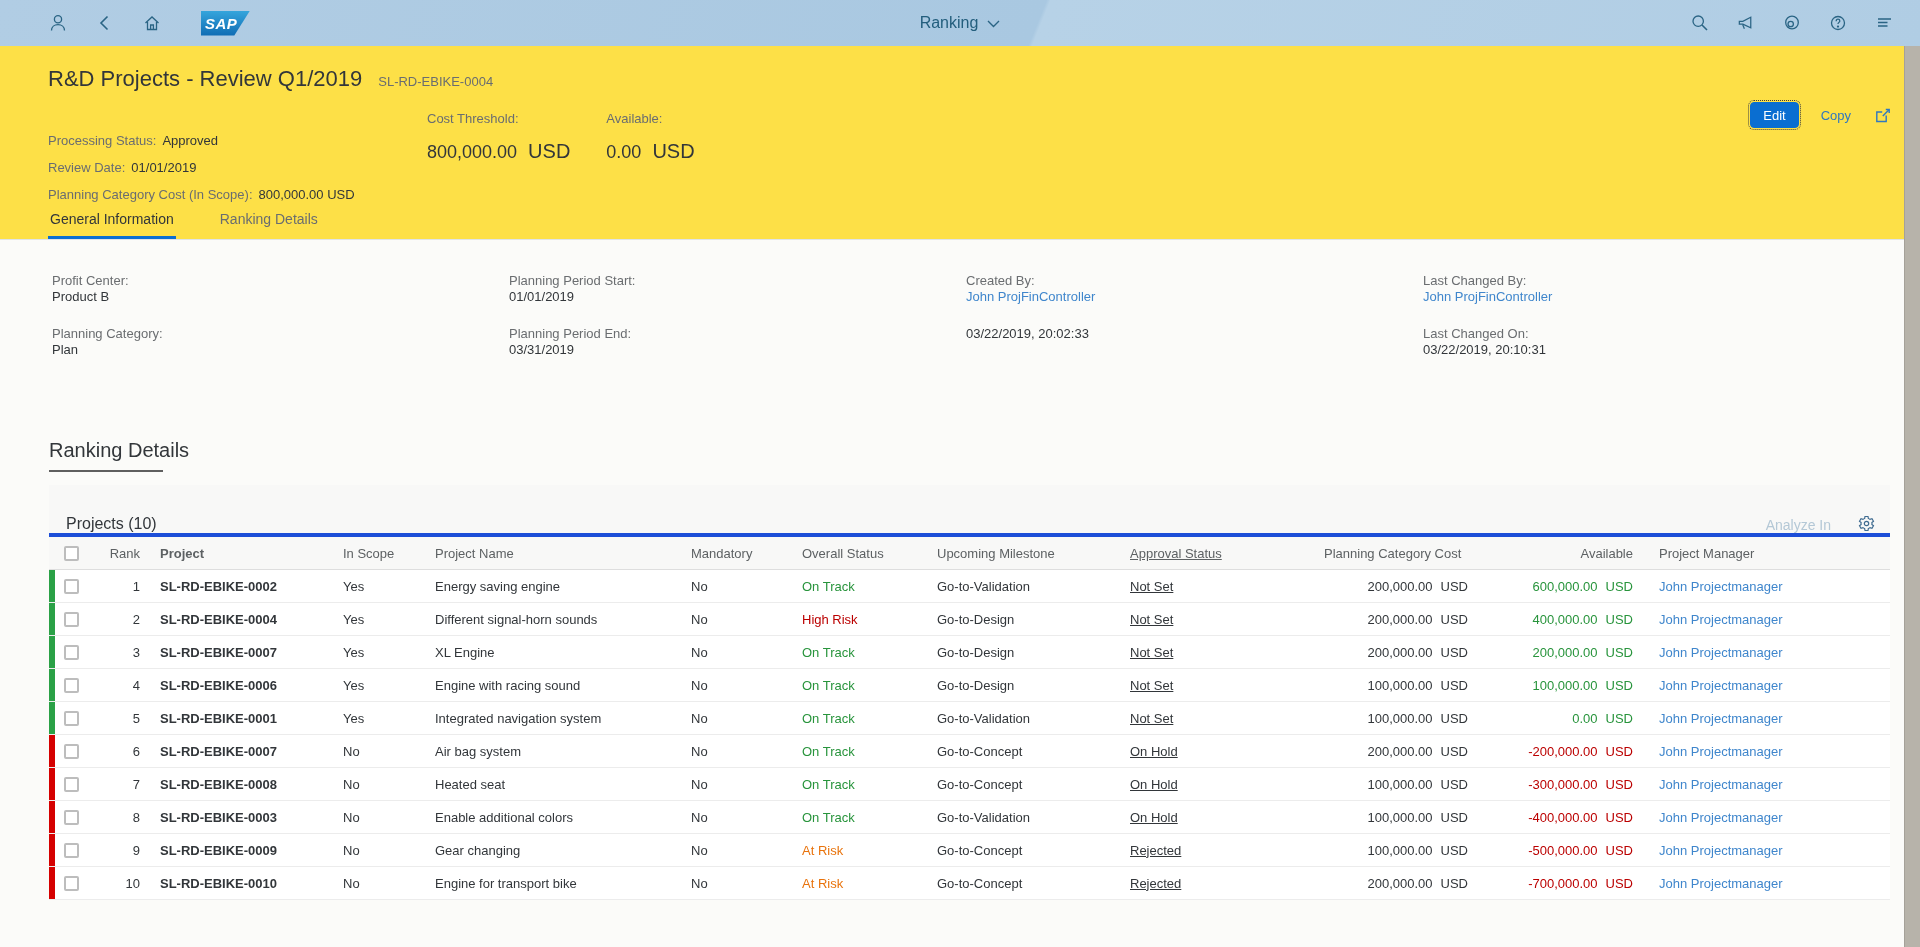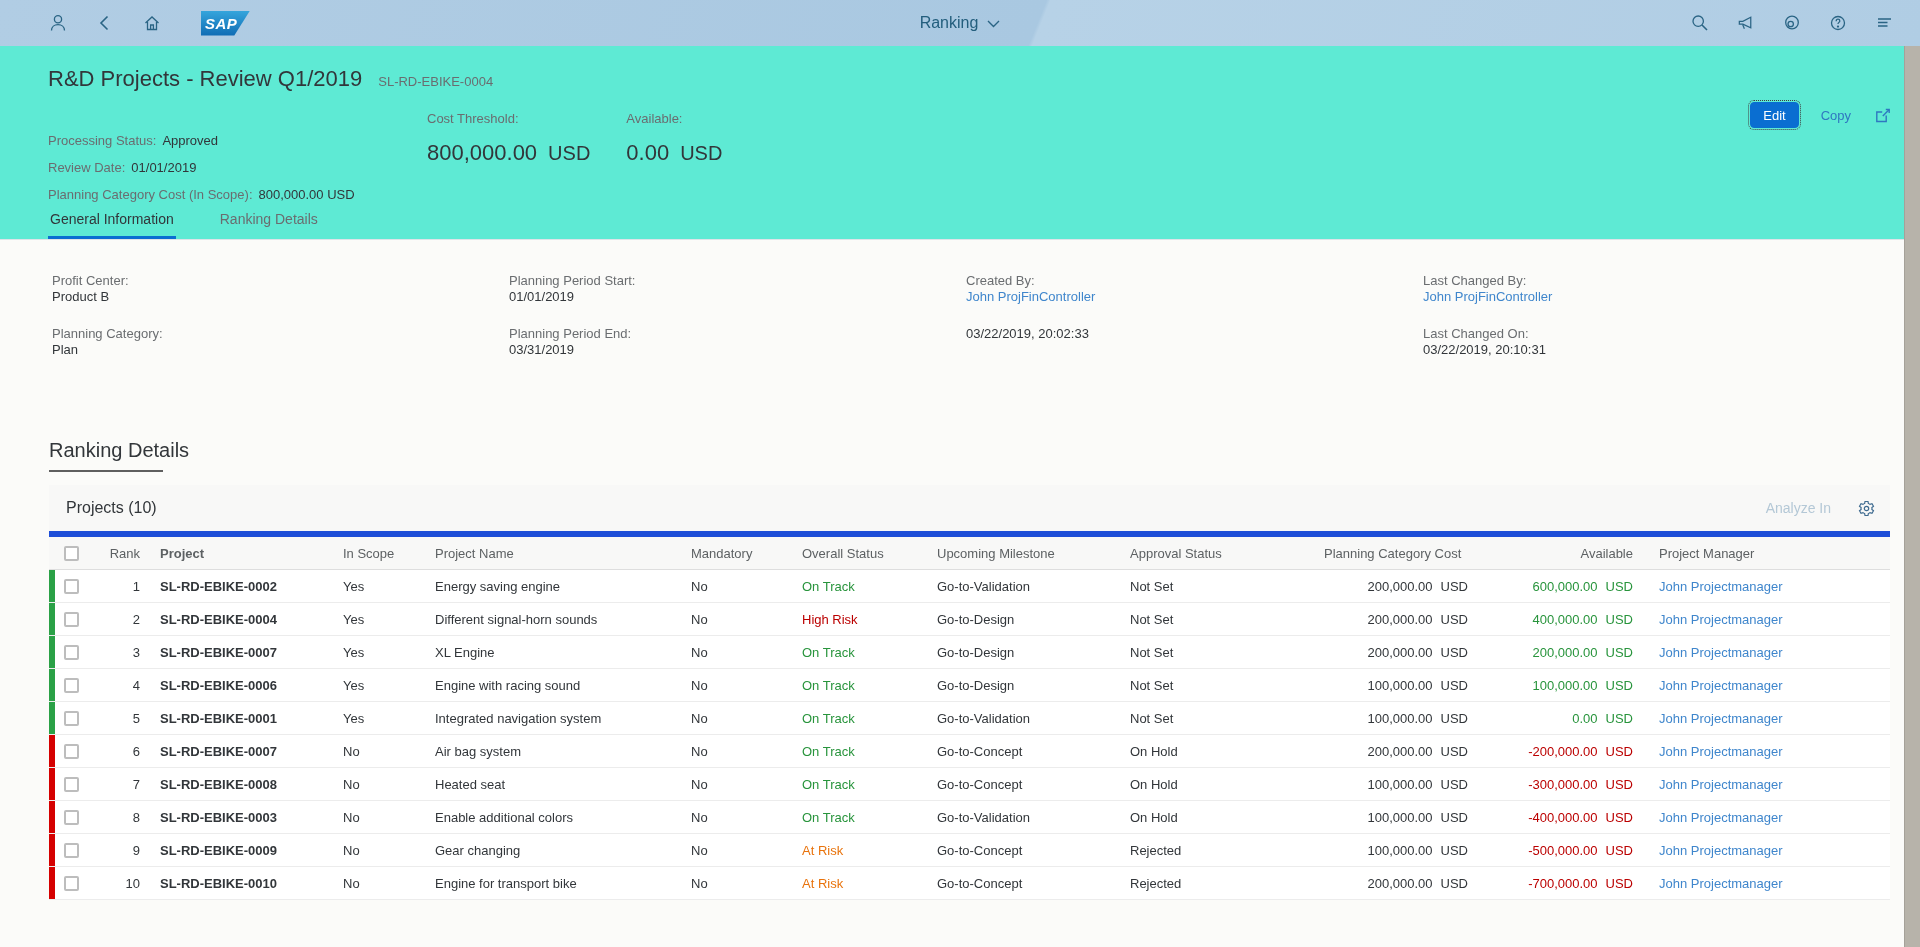--- a/index.html
+++ b/index.html
@@ -35,21 +35,21 @@
     position:absolute; left:0; right:0; top:0; height:46px;
     display:flex; align-items:center; justify-content:center;
     pointer-events:none;
   }
   .shell-title-btn { display:flex; align-items:center; gap:9px; pointer-events:auto; cursor:pointer; }
   .shell-title { font-size:16px; color:#235e7d; }
   .shell-right { margin-left:auto; display:flex; align-items:center; gap:26px; }
   
   .obj-header {
     height: 194px;
-    background: #5eead4;
+    background: #fde047;
     padding: 0 28px 0 48px;
     position: relative;
     border-bottom: 1px solid #dfe4e9;
   }
   .title-row { display:flex; align-items:baseline; padding-top:20px; }
   .page-title { font-size:22px; font-weight:400; color:#32363a; }
   .page-subtitle { font-size:13px; color:#6a6d70; margin-left:16px; }
   .header-actions { position:absolute; right:28px; top:56px; display:flex; align-items:center; gap:22px; }
   .btn-primary {
     height:26px; padding:0 12px;
@@ -61,41 +61,41 @@
   .icon-btn { background:transparent; border:none; cursor:pointer; display:inline-flex; }
   .icon-btn svg { stroke:#2f77c0; fill:none; stroke-width:1.4; }
   .facets { display:flex; margin-top:13px; }
   .facet-status { width:379px;margin-top:22px; }
   .facet-line { line-height:27px; white-space:nowrap; }
   .facet-label { color:#6a6d70; margin-right:6px; }
   .facet-value { color:#32363a; }
   .kpi { margin-right:36px; }
   .kpi-label { color:#6a6d70; line-height:27px; }
   .kpi-value-row { margin-top:8px; white-space:nowrap; }
-  .kpi-value { font-size:22px; color:#32363a; }
+  .kpi-value { font-size:18px; color:#32363a; }
   .kpi-unit { font-size:20px; color:#32363a; margin-left:11px; }
   
   .tabbar { position:absolute; left:48px; bottom:0; display:flex; gap:42px;text-align:center; }
   .tab { font-size:14px; color:#6a6d70; padding:0 2px 12px 2px; position:relative; cursor:pointer; }
   .tab.selected { color:#32363a; }
   .tab.selected::after { content:""; position:absolute; left:0; right:0; bottom:0; height:3px; background:#0a6ed1; }
   
   .content { padding: 0 30px 0 49px; }
   .gi-grid { display:grid; grid-template-columns:repeat(4,457px); padding:33px 0 0 3px; }
   .field { margin-bottom:21px; }
   .field-label { display:block; color:#6a6d70; line-height:16px; }
   .field-value { display:block; color:#32363a; line-height:16px; }
   a.link { color:#3f86cc; text-decoration:none; cursor:pointer; }
   .section-title { font-size:20px; font-weight:400; color:#32363a; margin-top:60px; }
   .section-underline { width:114px; height:2px; background:#5f5f5f; margin-top:8px; }
   
   .panel { margin-top:13px; width:1841px; background:#fff; }
   .toolbar {
-    height:52px; background:#f8f8f7; display:flex; align-items:center;
-    padding:0 14px 0 17px; border-bottom:6px solid #1d4ed8;
+    height:52px; background:#f8f8f7; display:flex; align-items:flex-end;
+    padding:0 14px 0 17px; border-bottom:4px solid #1d4ed8;
   }
   .toolbar-title { font-size:16px; color:#32363a; }
   .toolbar-spacer { flex:1; }
   .analyze-in { font-size:14px; color:#b4c8d6; margin-right:26px; }
   .gear { display:inline-flex; cursor:pointer; }
   .gear svg { stroke:#3f6b90; fill:none; stroke-width:1.2; }
   .thead, .trow { display:flex; align-items:center; height:33px; }
   .thead { background:#f8f8f7; border-bottom:1px solid #dedede; color:#5d6163; }
   .trow { background:#fff; border-bottom:1px solid #ececec; }
   .cell { padding-left:4px; white-space:nowrap; overflow:hidden; height:100%; display:flex; align-items:center; }
@@ -105,21 +105,21 @@
   .c-sel { width:48px; padding-left:9px; }
   .cb { width:15px; height:15px; border:2px solid #bdbdbd; border-radius:2px; background:#fff; cursor:pointer; }
   .c-rank { width:41px; padding:0 4px 0 0; justify-content:flex-end; }
   .c-project { width:195px; padding-left:16px; font-weight:bold; }
   .thead .c-project { font-weight:bold; }
   .c-inscope { width:92px; }
   .c-name { width:256px; }
   .c-mand { width:111px; }
   .c-status { width:135px; }
   .c-mile { width:193px; }
-  .c-appr { width:194px; }
+  .c-appr { width:194px;text-decoration:underline; }
   .c-cost { width:152px; justify-content:flex-end; padding-right:4px; }
   .thead .c-cost { justify-content:flex-start; padding-left:4px; }
   .c-avail { width:165px; justify-content:flex-end; padding-right:4px; }
   .c-mgr { width:253px; padding-left:22px; }
   .unit { margin-left:8px; }
   .txt-positive { color:#28943c; }
   .txt-negative { color:#bb0000; }
   .txt-critical { color:#e9730c; }
   
   .scrollbar { position:absolute; top:46px; right:0; bottom:0; width:16px; background:#b7b3aa; border-left:1px solid #a5a199; }

